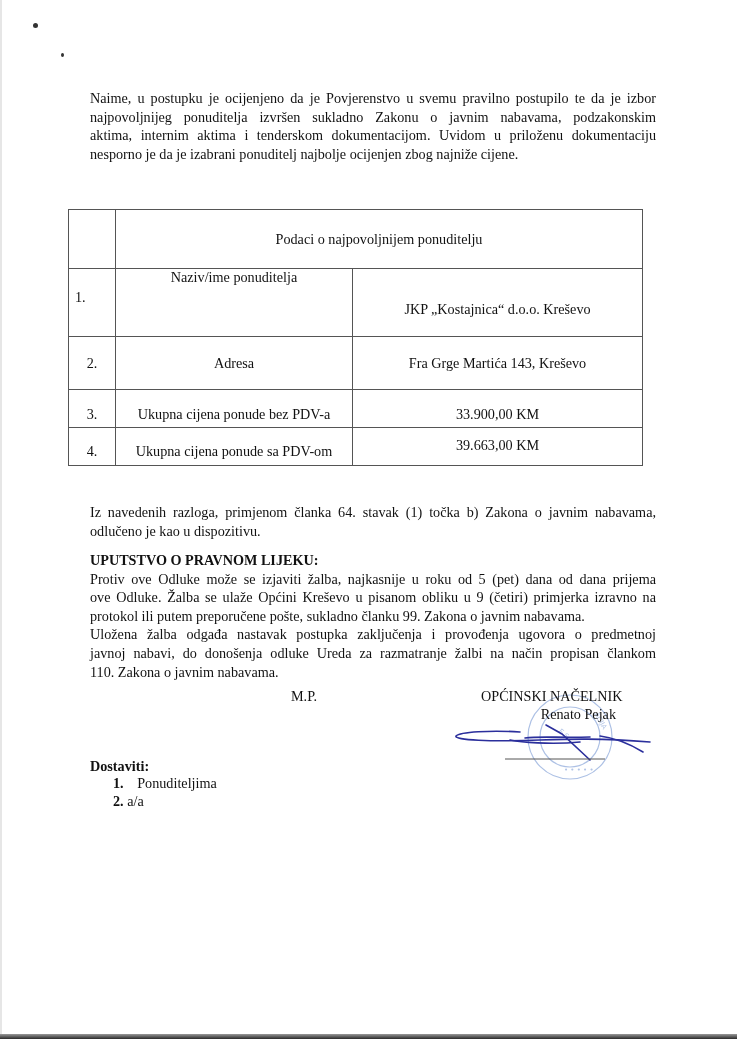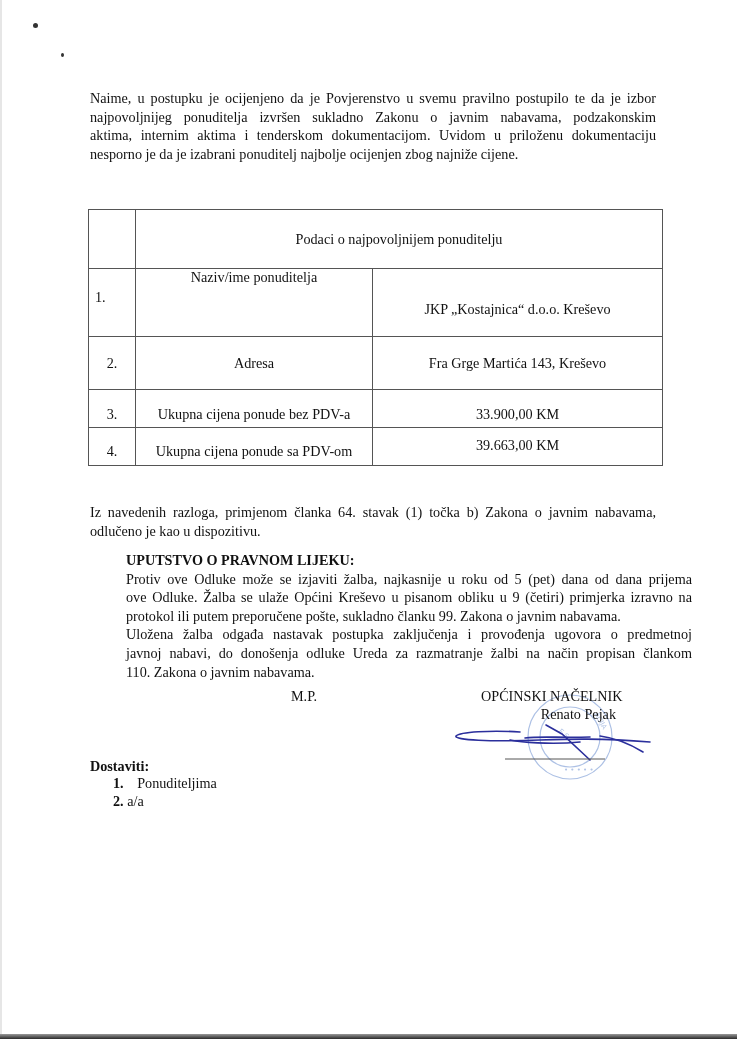--- a/index.html
+++ b/index.html
@@ -2,21 +2,21 @@
 <html><head>
 <meta charset="utf-8">
 <style>
   html, body { margin: 0; padding: 0; background: #ffffff; }
   body { width: 737px; height: 1039px; position: relative; overflow: hidden;
          font-family: "Liberation Serif", serif; color: #111; font-size: 14.2px; }
   .abs { position: absolute; }
   .para { position: absolute; left: 90px; width: 566px; line-height: 18.6px; text-align: justify; }
   .line { display: block; text-align: justify; text-align-last: justify; white-space: nowrap; }
   .line.last { text-align-last: left; }
-  table.offer { position: absolute; left: 88px; top: 209px; width: 575px; border-collapse: collapse; }
+  table.offer { position: absolute; left: 68px; top: 209px; width: 575px; border-collapse: collapse; }
   table.offer td { border: 1.2px solid #555; padding: 0; text-align: center; vertical-align: middle; font-size: 14.2px; }
   table.offer td.num { width: 40px; text-align: left; padding-left: 6px; }
   table.offer td.num.c { text-align: center; padding-left: 0; }
   .bold { font-weight: bold; }
   .dot { position: absolute; background: #333; border-radius: 50%; }
   .bottom-edge { position: absolute; left: 0; top: 1034px; width: 737px; height: 5px;
                  background: linear-gradient(#9a9a9a, #2a2a2a); }
   .left-edge { position: absolute; left: 0; top: 0; width: 2px; height: 1039px; background: #e6e6e6; }
 </style>
 </head>
@@ -60,21 +60,21 @@
     <td style="vertical-align:bottom;padding-bottom:11px;">39.663,00 KM</td>
   </tr>
 </tbody>
   </table>
 
 <div class="para" style="top:503px;">
   <span class="line">Iz navedenih razloga, primjenom članka 64. stavak (1) točka b) Zakona o javnim nabavama,</span>
   <span class="line last">odlučeno je kao u dispozitivu.</span>
 </div>
 
-<div class="para" style="top:551px;margin-left:36px;">
+<div class="para" style="top:551px;">
   <span class="line last bold">UPUTSTVO O PRAVNOM LIJEKU:</span>
   <span class="line">Protiv ove Odluke može se izjaviti žalba, najkasnije u roku od 5 (pet) dana od dana prijema</span>
   <span class="line">ove Odluke. Žalba se ulaže Općini Kreševo u pisanom obliku u 9 (četiri) primjerka izravno na</span>
   <span class="line last">protokol ili putem preporučene pošte, sukladno članku 99. Zakona o javnim nabavama.</span>
   <span class="line">Uložena žalba odgađa nastavak postupka zaključenja  i provođenja ugovora o predmetnoj</span>
   <span class="line">javnoj nabavi, do donošenja odluke Ureda za razmatranje žalbi na način propisan člankom</span>
   <span class="line last">110. Zakona o javnim nabavama.</span>
 </div>
 
 <div class="abs" style="left:291px;top:688px;">M.P.</div>

